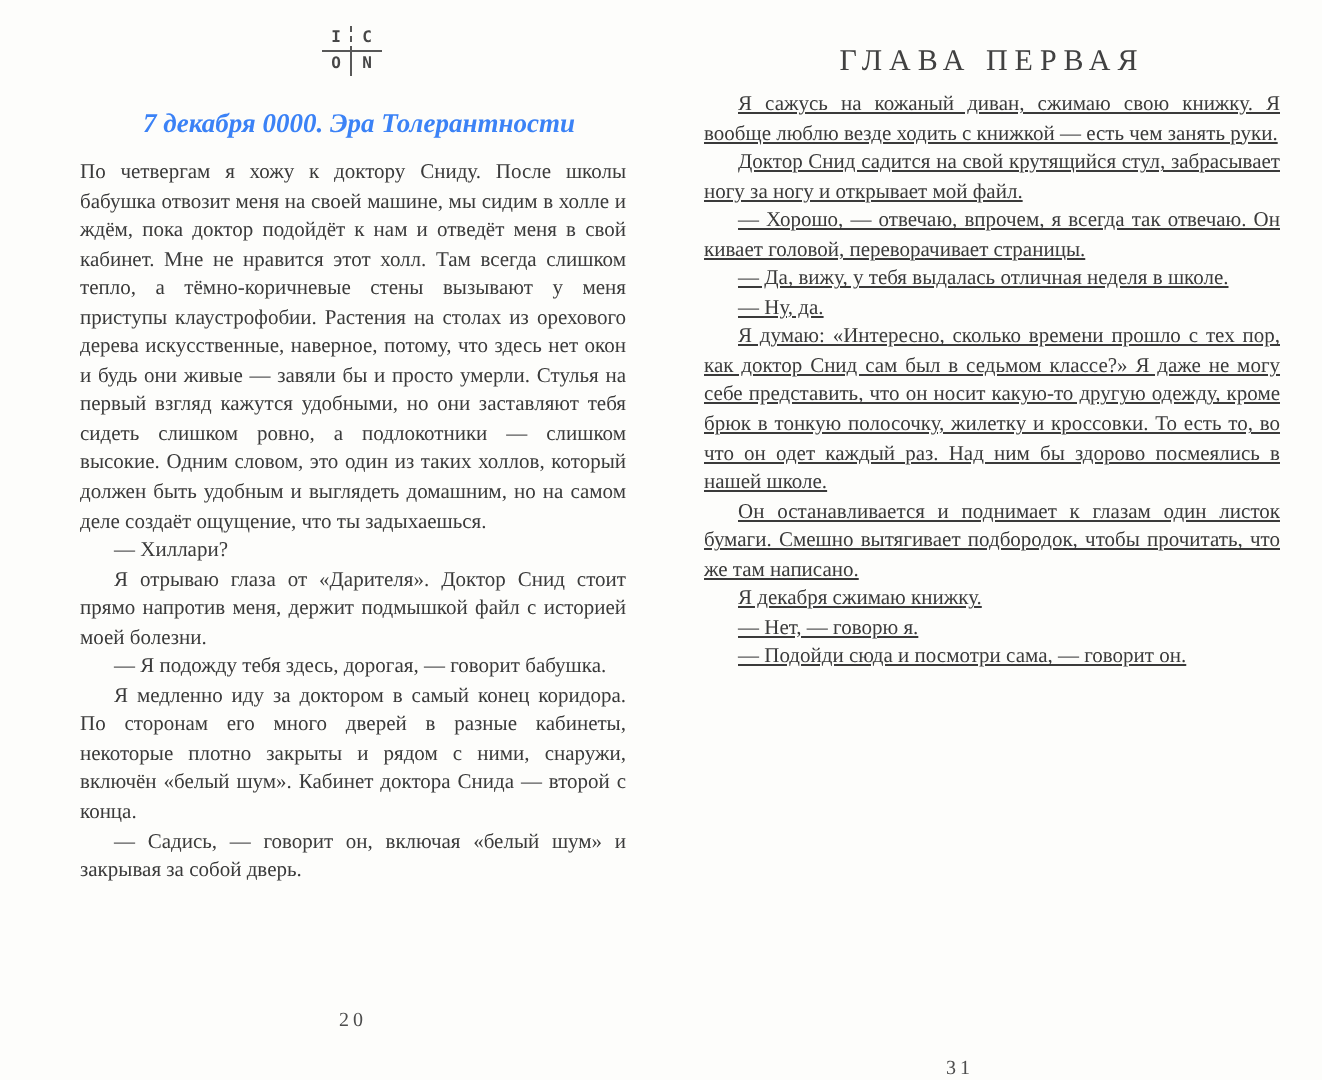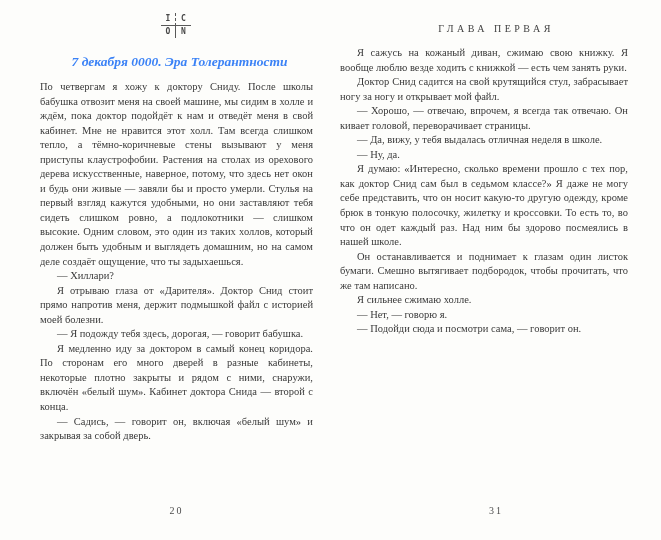--- a/index.html
+++ b/index.html
@@ -54,50 +54,50 @@
     line-height: 18px;
     color: #3b82f6;
     transform: translateX(3px);
   }
   .running-head {
     position: absolute;
     left: 352px;
     top: 23px;
     width: 288px;
     text-align: center;
-    font-size: 10px;
+    font-size: 15px;
     letter-spacing: 3.5px;
     color: #414141;
   }
   .body {
     position: absolute;
   }
   .body-left  { left: 40px;  top: 80px; width: 273px; }
-  .body-right { left: 340px; top: 46px; width: 288px; }
+  .body-right { left: 352px; top: 46px; width: 288px; text-decoration: underline; }
   .body p {
     margin: 0;
     text-align: justify;
     font-size: 10.5px;
     line-height: 14.55px;
     color: #3a3a3a;
     hyphens: auto;
     -webkit-hyphens: auto;
   }
   .body p.indent { text-indent: 17px; }
   .pagenum {
     position: absolute;
     top: 505px;
     width: 273px;
     text-align: center;
     font-size: 10px;
     letter-spacing: 2px;
     color: #4d4d4d;
   }
   .pagenum-left  { left: 40px; }
-  .pagenum-right { left: 352px; width: 288px; }
+  .pagenum-right { left: 336px; width: 288px; margin-top: 24px; }
 </style>
 </head>
 <body>
 
 <div class="spread">
 
   <div class="logo">
     <span class="tl">I</span>
     <span class="tr">C</span>
     <span class="bl">O</span>
@@ -120,20 +120,20 @@
   <div class="running-head">ГЛАВА ПЕРВАЯ</div>
 
   <div class="body body-right">
       <p class="indent">Я сажусь на кожаный диван, сжимаю свою книжку. Я вообще люблю везде ходить с книжкой — есть чем занять руки.</p>
       <p class="indent">Доктор Снид садится на свой крутящийся стул, забрасывает ногу за ногу и открывает мой файл.</p>
       <p class="indent">— Хорошо, — отвечаю, впрочем, я всегда так отвечаю. Он кивает головой, переворачивает страницы.</p>
       <p class="indent">— Да, вижу, у тебя выдалась отличная неделя в школе.</p>
       <p class="indent">— Ну, да.</p>
       <p class="indent">Я думаю: «Интересно, сколько времени прошло с тех пор, как доктор Снид сам был в седьмом классе?» Я даже не могу себе представить, что он носит какую-то другую одежду, кроме брюк в тонкую полосочку, жилетку и кроссовки. То есть то, во что он одет каждый раз. Над ним бы здорово посмеялись в нашей школе.</p>
       <p class="indent">Он останавливается и поднимает к глазам один листок бумаги. Смешно вытягивает подбородок, чтобы прочитать, что же там написано.</p>
-      <p class="indent">Я сильнее сжимаю холле.</p>
+      <p class="indent">Я декабря сжимаю книжку.</p>
       <p class="indent">— Нет, — говорю я.</p>
       <p class="indent">— Подойди сюда и посмотри сама, — говорит он.</p>
     </div>
 
   <div class="pagenum pagenum-right">31</div>
 
 </div>
 
 </body></html>

